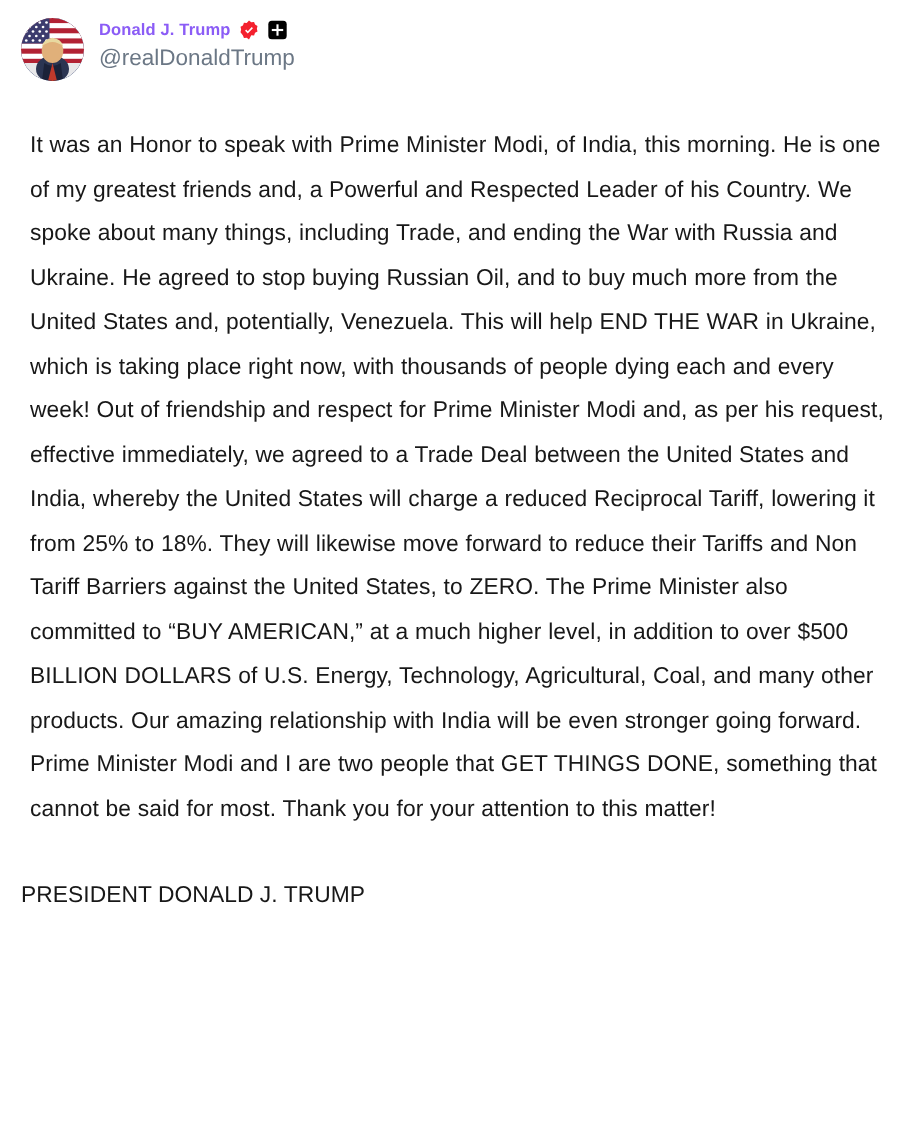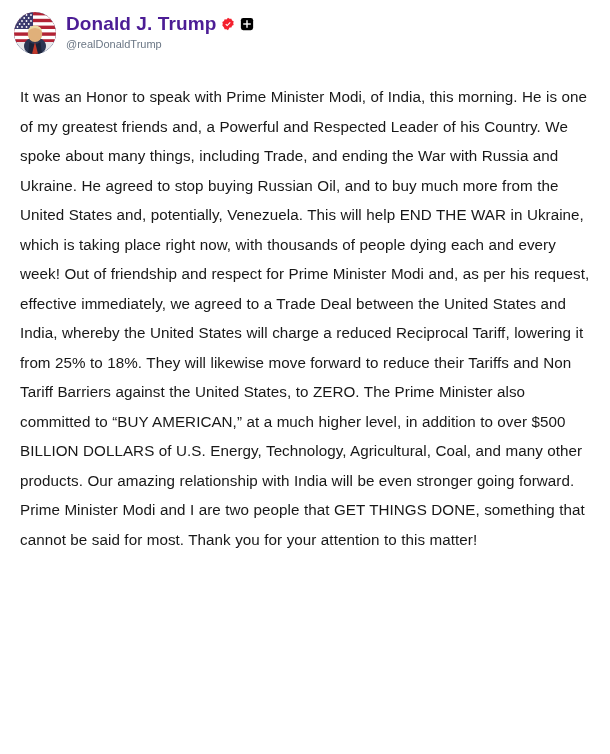--- a/index.html
+++ b/index.html
@@ -41,39 +41,39 @@
     justify-content: center;
     padding-top: 1px;
     min-width: 0;
   }
   .name-row {
     display: flex;
     align-items: center;
     gap: 5px;
   }
   .display-name {
-    font-size: 19px;
+    font-size: 11px;
     font-weight: bold;
-    color: #4c1d95;
+    color: #8b5cf6;
     letter-spacing: 0.1px;
   }
   .badge-check {
     width: 14px;
     height: 14px;
     flex: 0 0 14px;
     display: inline-block;
   }
   .badge-plus {
     width: 14px;
     height: 14px;
     flex: 0 0 14px;
     display: inline-block;
   }
   .handle {
-    font-size: 11px;
+    font-size: 15px;
     color: #6b7785;
     margin-top: 3px;
   }
   .post-body {
     font-size: 15.2px;
     line-height: 29.5px;
     color: #181818;
     padding: 16px 0 0 0;
     letter-spacing: 0.05px;
     word-spacing: 0.2px;
@@ -159,14 +159,15 @@
       </div>
       <div class="handle">@realDonaldTrump</div>
     </div>
 
   </div>
 
   <div class="post-body">
     <p>It was an Honor to speak with Prime Minister Modi, of India, this morning. He is one of my greatest friends and, a Powerful and Respected Leader of his Country. We spoke about many things, including Trade, and ending the War with Russia and Ukraine. He agreed to stop buying Russian Oil, and to buy much more from the United States and, potentially, Venezuela. This will help END THE WAR in Ukraine, which is taking place right now, with thousands of people dying each and every week! Out of friendship and respect for Prime Minister Modi and, as per his request, effective immediately, we agreed to a Trade Deal between the United States and India, whereby the United States will charge a reduced Reciprocal Tariff, lowering it from 25% to 18%. They will likewise move forward to reduce their Tariffs and Non Tariff Barriers against the United States, to ZERO. The Prime Minister also committed to “BUY AMERICAN,” at a much higher level, in addition to over $500 BILLION DOLLARS of U.S. Energy, Technology, Agricultural, Coal, and many other products. Our amazing relationship with India will be even stronger going forward. Prime Minister Modi and I are two people that GET THINGS DONE, something that cannot be said for most. Thank you for your attention to this matter!</p>
   </div>
 
+  <div class="signature">PRESIDENT DONALD J. TRUMP</div>
 
 </div>
 
 </body></html>

